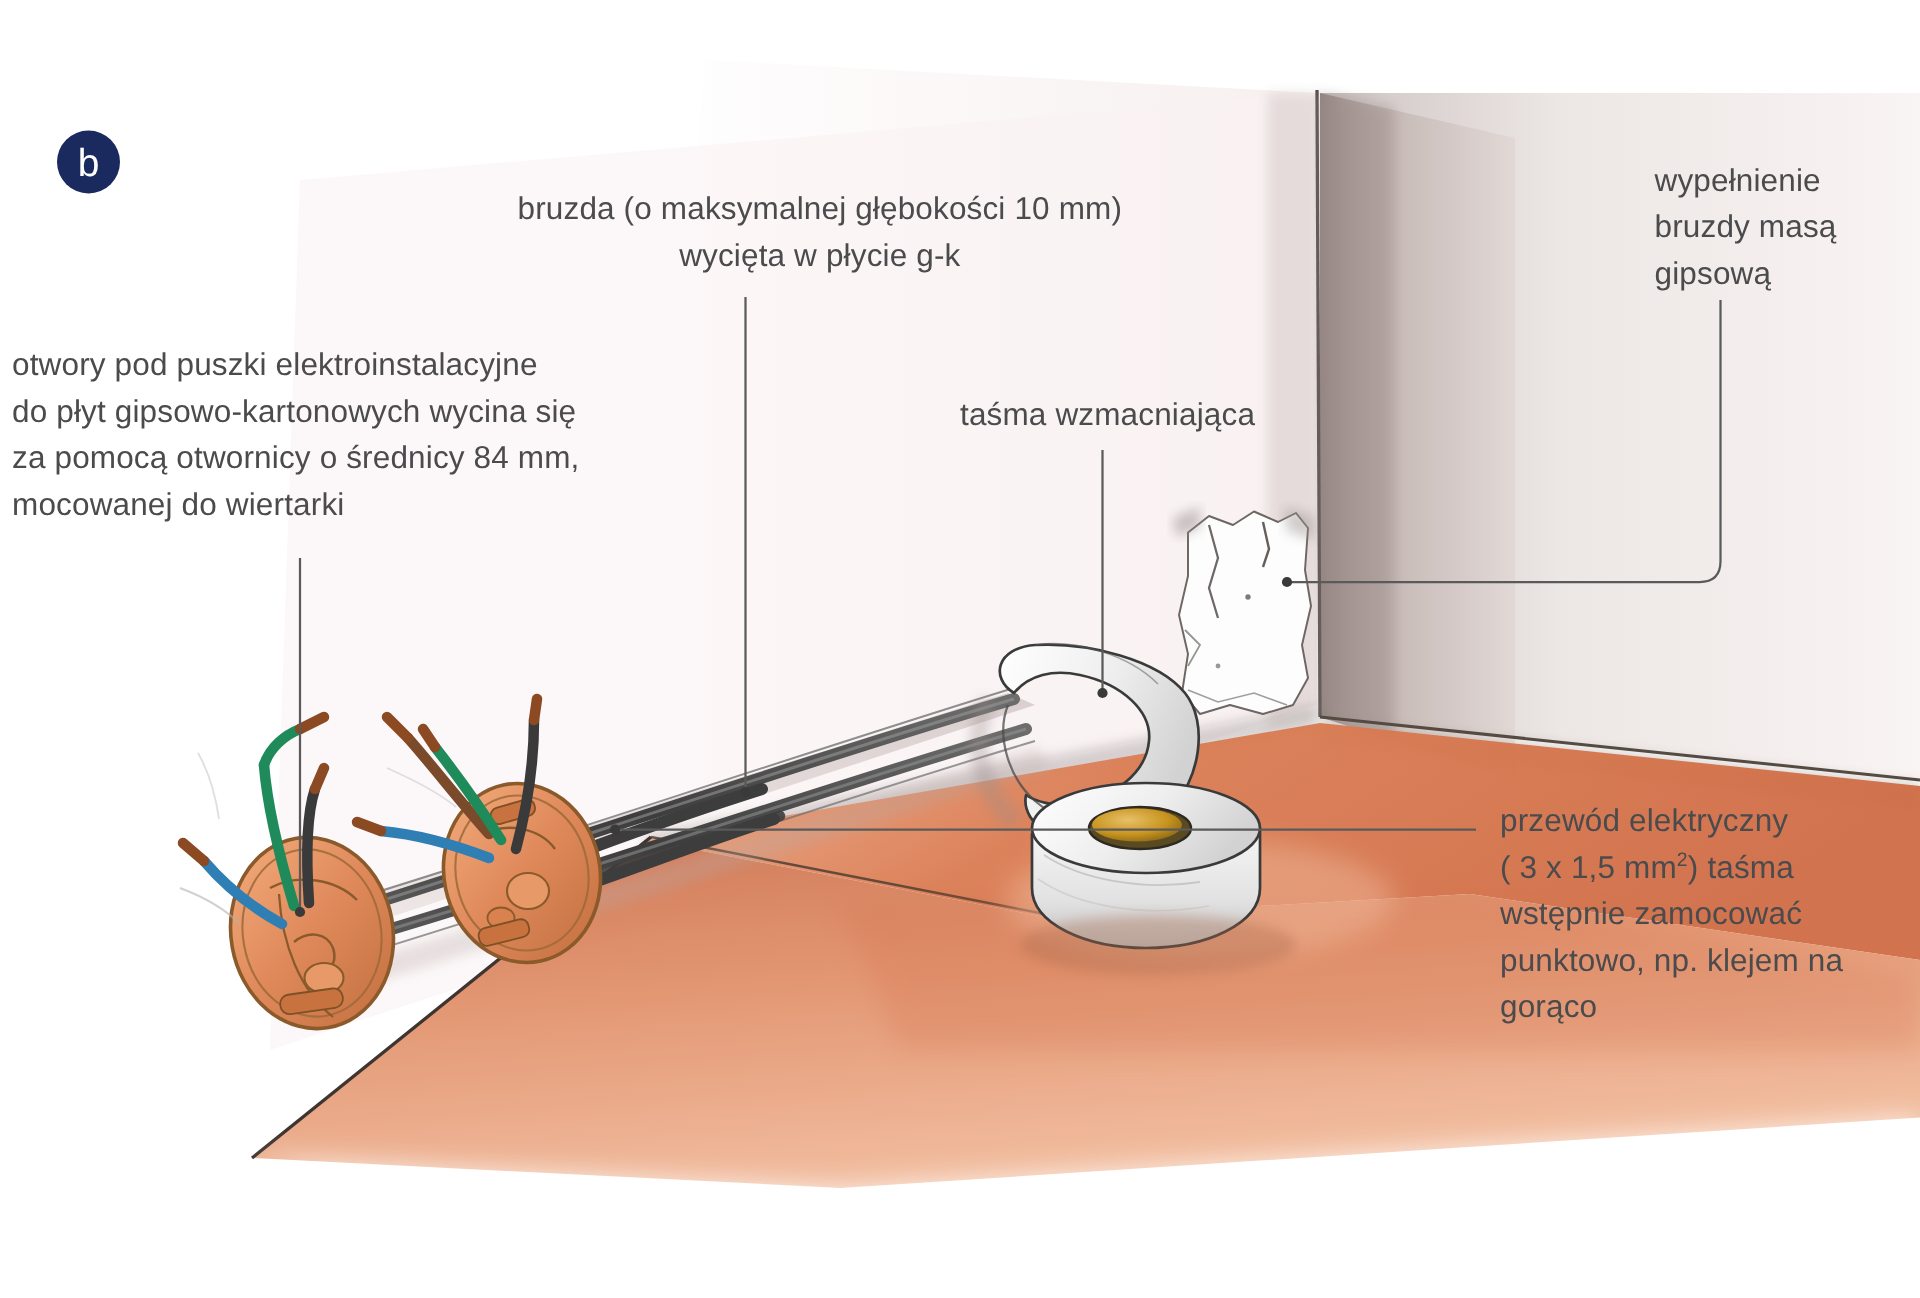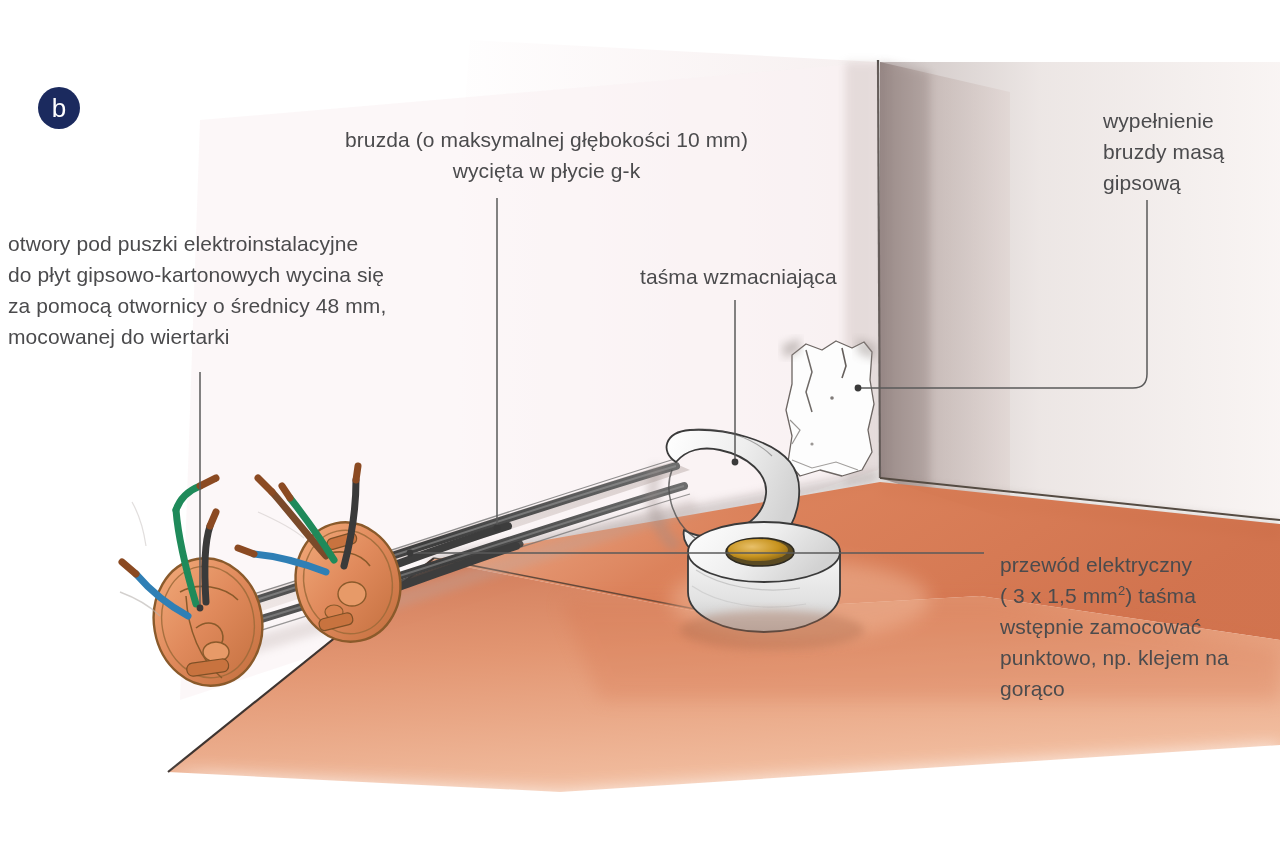--- a/index.html
+++ b/index.html
@@ -53,21 +53,21 @@
     font-weight: 400;
     white-space: pre-line;
     letter-spacing: 0.1px;
   }
   .anno.right-col { }
 
   #anno-bruzda   { left: 345px; top: 124px; text-align: center; }
   #anno-otwory   { left: 8px;   top: 228px; }
   #anno-tasma    { left: 640px; top: 261px; }
   #anno-wypelnienie { left: 1103px; top: 105px; }
-  #anno-przewod  { left: 1000px; top: 549px; }
+  #anno-przewod  { left: 1000px; top: 532px; }
 
   .sup { font-size: 13px; vertical-align: super; line-height: 0; }
 </style>
 </head>
 <body>
 
 <div id="page">
 
   <svg id="illustration" viewBox="0 0 1280 865">
     <defs>
@@ -301,21 +301,21 @@
     </g>
   </svg>
 
   <div class="badge">b</div>
 
   <div class="anno" id="anno-bruzda">bruzda (o maksymalnej głębokości 10 mm)
 wycięta w płycie g-k</div>
 
   <div class="anno" id="anno-otwory">otwory pod puszki elektroinstalacyjne
 do płyt gipsowo-kartonowych wycina się
-za pomocą otwornicy o średnicy 48 mm,
+za pomocą otwornicy o średnicy 84 mm,
 mocowanej do wiertarki</div>
 
   <div class="anno" id="anno-tasma">taśma wzmacniająca</div>
 
   <div class="anno right-col" id="anno-wypelnienie">wypełnienie
 bruzdy masą
 gipsową</div>
 
   <div class="anno right-col" id="anno-przewod"><span>przewód elektryczny</span><br><span>( 3 x 1,5 mm</span><span class="sup">2</span><span>) taśma</span><br><span style="white-space:pre-line">wstępnie zamocować
 punktowo, np. klejem na

